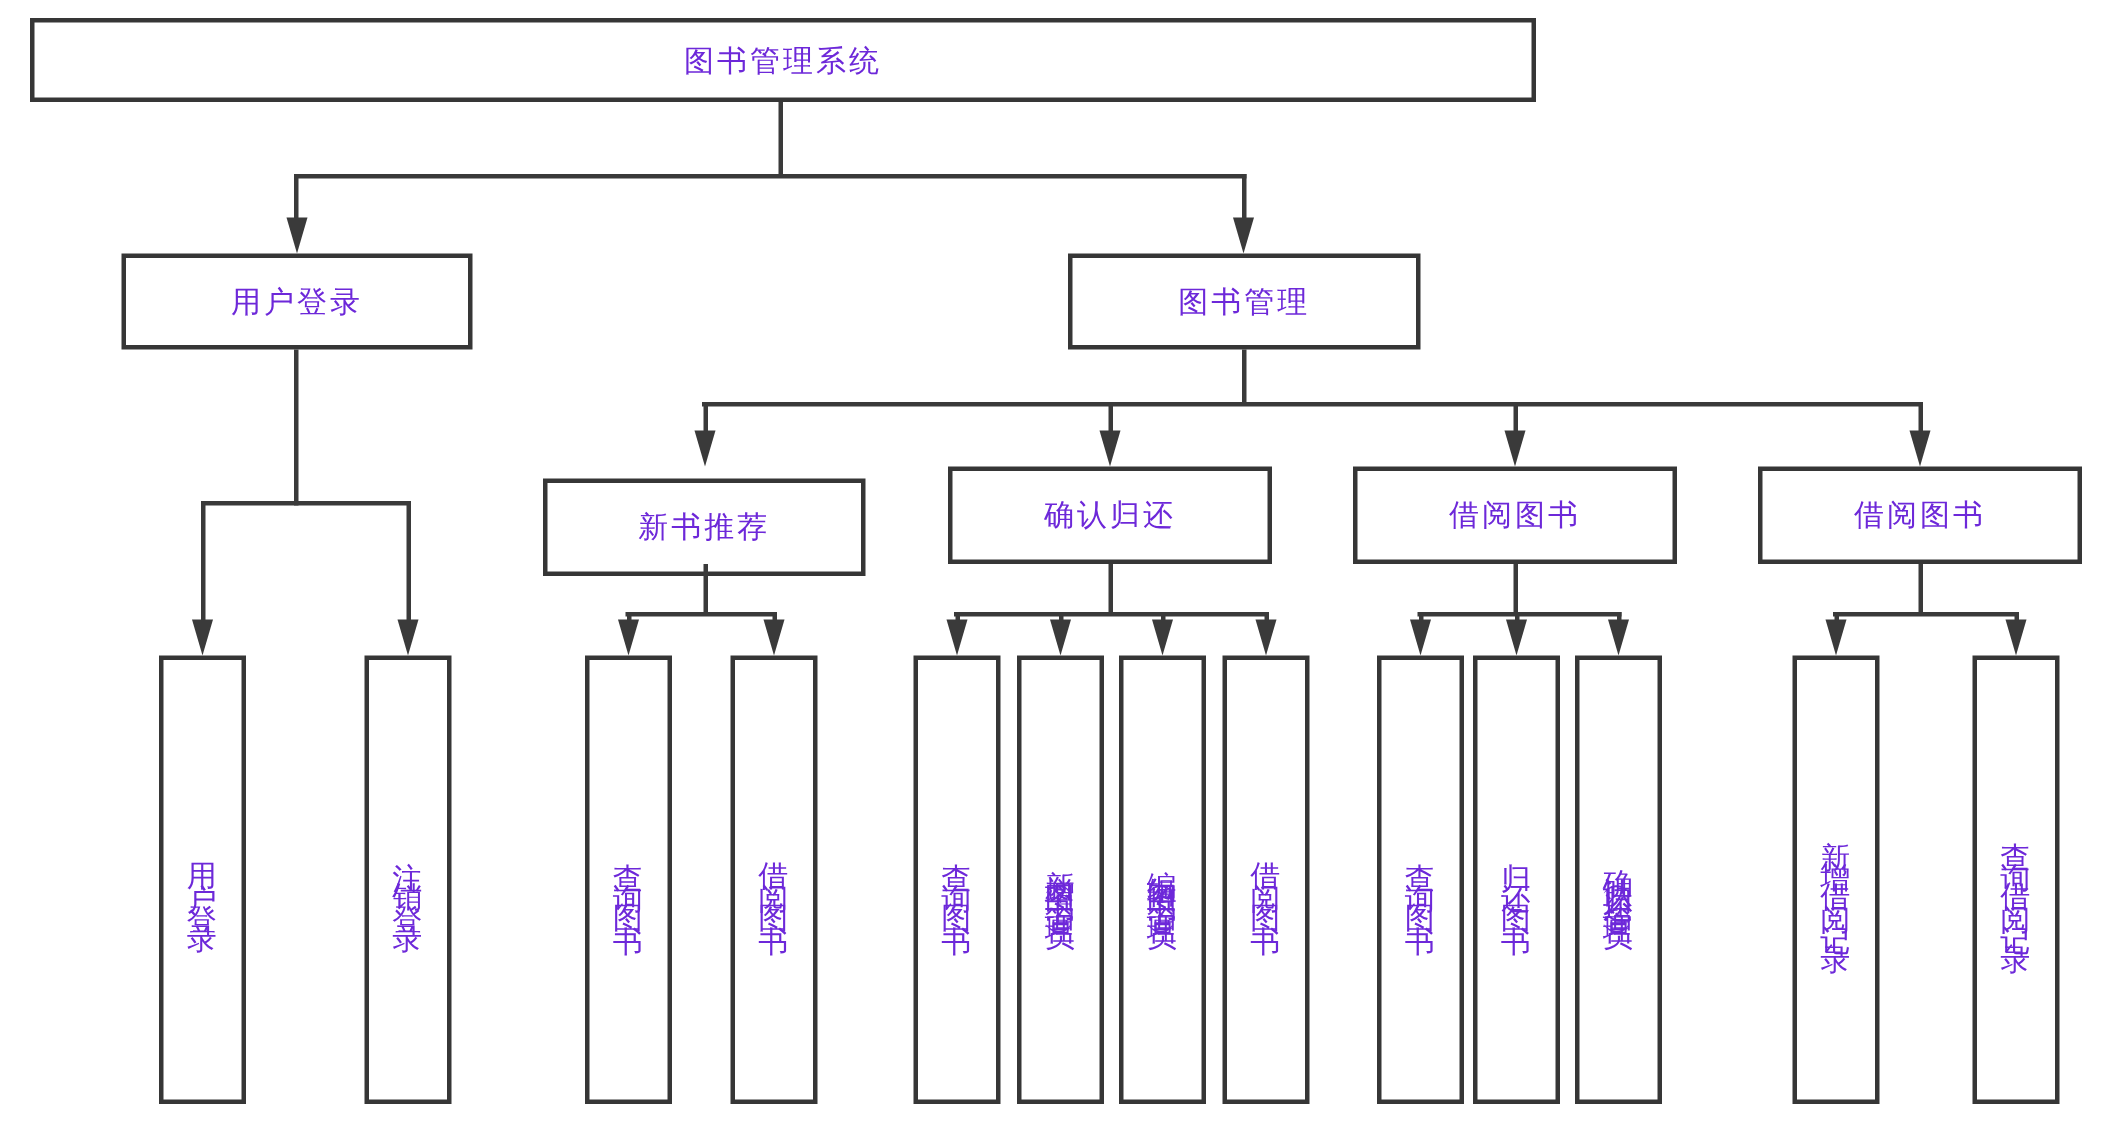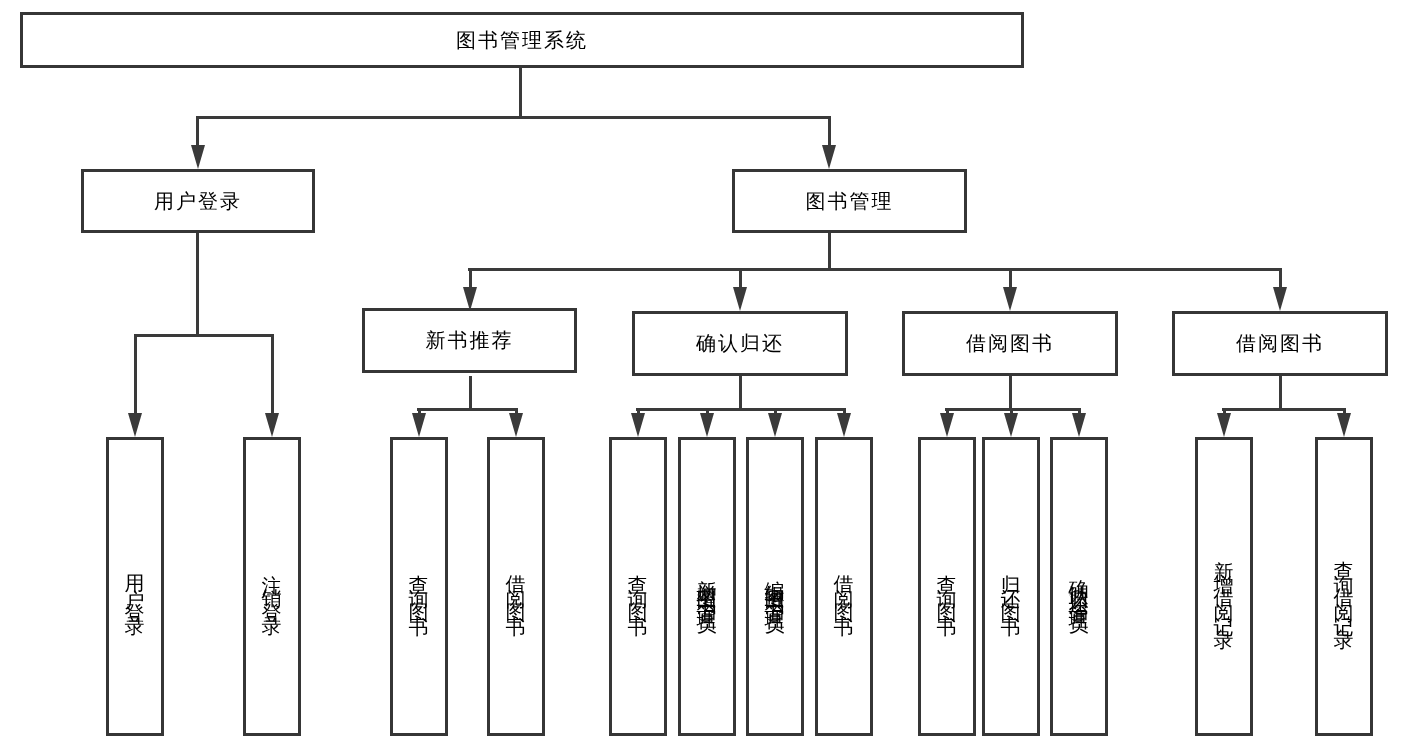--- a/index.html
+++ b/index.html
@@ -5,21 +5,21 @@
   html,body { margin:0; padding:0; background:#ffffff; }
   .canvas {
     position:relative; width:1405px; height:747px; background:#ffffff;
     font-family:"DejaVu Sans","Liberation Sans",sans-serif; overflow:hidden;
     color:#161616;
   }
   .node {
     position:absolute; box-sizing:border-box;
     border:3px solid #363636; background:#ffffff;
     display:flex; align-items:center; justify-content:center;
-    font-size:20px; letter-spacing:2px; color:#000000;
+    font-size:20px; letter-spacing:2px; color:#6d28d9;
   }
   .leaf { letter-spacing:0; }
   .leaf .vlabel {
     writing-mode:vertical-rl; text-orientation:mixed;
     line-height:1; letter-spacing:14px; font-size:20px;
   }
   .leaf .vlabel.long { letter-spacing:5px; }
   .vline,.hline { position:absolute; background:#3a3a3a; }
   .vline { width:3px; }
   .hline { height:3px; }
@@ -39,25 +39,25 @@
 <div class="canvas">
 
   <div class="node" style="left:20px;top:12px;width:1004px;height:56px;">
     <span>图书管理系统</span>
   </div>
 
   <div class="node" style="left:81px;top:169px;width:234px;height:64px;">
     <span>用户登录</span>
   </div>
 
-  <div class="node" style="left:712px;top:169px;width:235px;height:64px;margin-left:20px;">
+  <div class="node" style="left:712px;top:169px;width:235px;height:64px;">
     <span>图书管理</span>
   </div>
 
-  <div class="node" style="left:362px;top:308px;width:215px;height:65px;">
+  <div class="node" style="left:362px;top:319px;width:215px;height:65px;">
     <span>新书推荐</span>
   </div>
 
   <div class="node" style="left:632px;top:311px;width:216px;height:65px;">
     <span>确认归还</span>
   </div>
 
   <div class="node" style="left:902px;top:311px;width:216px;height:65px;">
     <span>借阅图书</span>
   </div>

